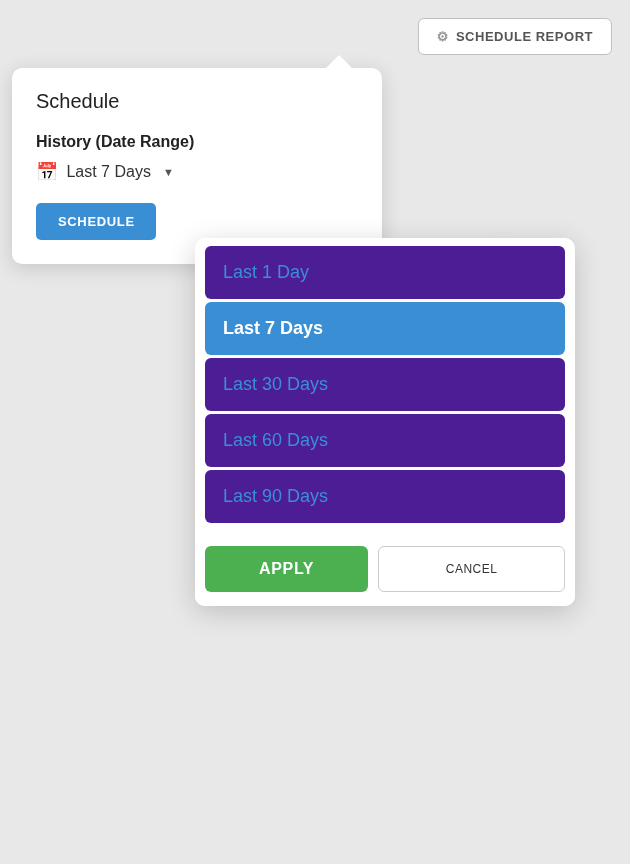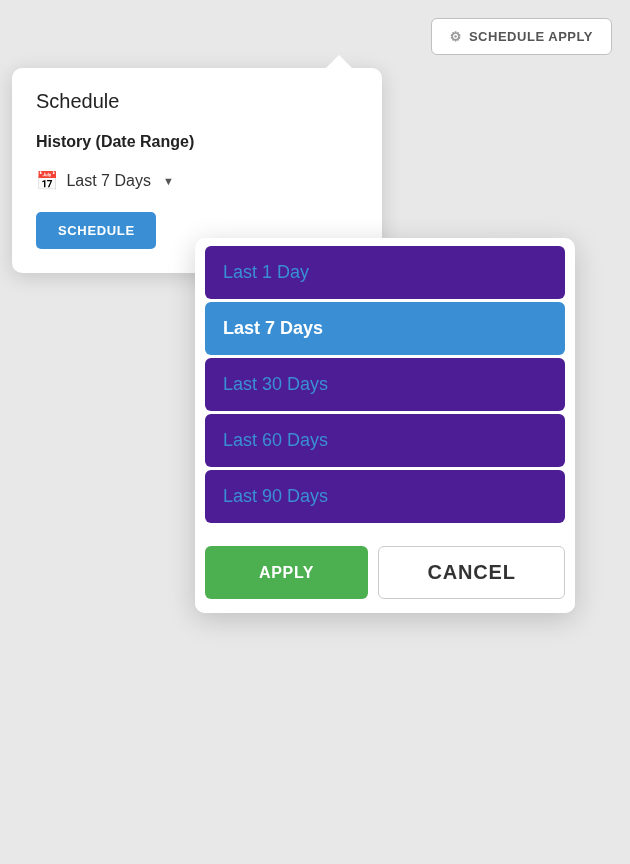--- a/index.html
+++ b/index.html
@@ -54,21 +54,21 @@
       font-size: 20px;
       font-weight: 500;
       color: #222;
       margin-bottom: 20px;
     }
 
     .history-label {
       font-size: 16px;
       font-weight: 700;
       color: #222;
-      margin-bottom: 19px;
+      margin-bottom: 10px;
     }
 
     .date-range-selector {
       display: flex;
       align-items: center;
       gap: 8px;
       font-size: 16px;
       color: #333;
       margin-bottom: 20px;
       cursor: pointer;
@@ -167,22 +167,22 @@
       cursor: pointer;
       flex: 1;
     }
 
     .cancel-btn {
       background: white;
       color: #333;
       border: 1.5px solid #ccc;
       border-radius: 6px;
       padding: 14px 28px;
-      font-size: 20px;
-      font-weight: 700;
+      font-size: 12px;
+      font-weight: 400;
       letter-spacing: 0.04em;
       cursor: pointer;
       flex: 1.2;
     }
 
     
     .panel-top-arrow {
       position: absolute;
       top: -13px;
       right: 30px;
@@ -191,21 +191,21 @@
       border-left: 13px solid transparent;
       border-right: 13px solid transparent;
       border-bottom: 13px solid white;
     }
   </style>
 </head>
 <body>
 
 <button class="schedule-report-btn">
   <span class="gear-icon">⚙</span>
-  <span>SCHEDULE APPLY</span>
+  <span>SCHEDULE REPORT</span>
 </button>
 
 <div class="schedule-panel">
   <div class="panel-top-arrow"></div>
 
   <div class="schedule-panel-title">Schedule</div>
 
   <div class="history-label">History (Date Range)</div>
 
   <div class="date-range-selector">

